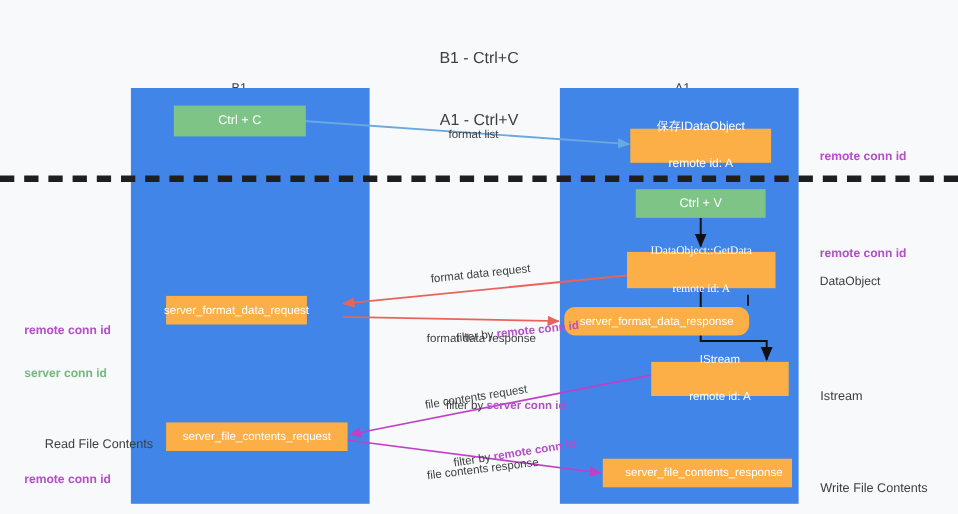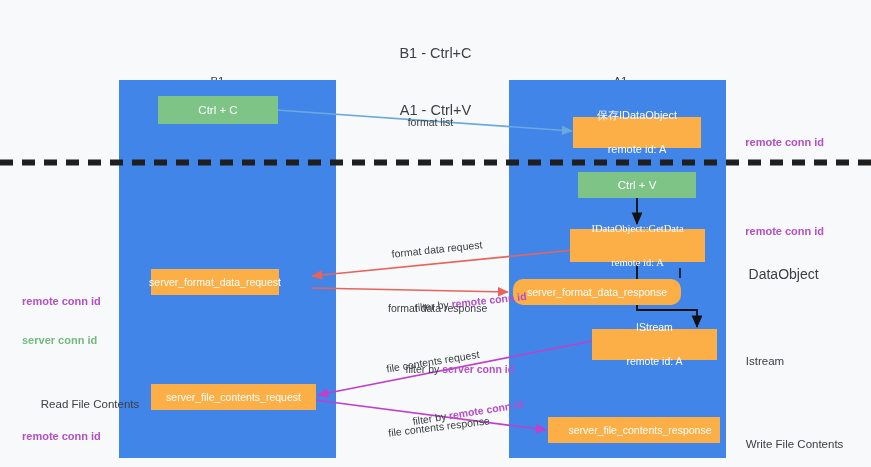--- a/index.html
+++ b/index.html
@@ -177,21 +177,21 @@
   </div>
 
   <div class="slabel purple" style="left:733px;top:123px;font-size:11px;">
     <span>remote conn id</span>
   </div>
 
   <div class="slabel purple" style="left:733px;top:212px;font-size:11px;">
     <span>remote conn id</span>
   </div>
 
-  <div class="slabel dark" style="left:733px;top:255px;font-size:14px;">
+  <div class="slabel dark" style="left:733px;top:237px;font-size:11px;">
     <span>DataObject</span>
   </div>
 
   <div class="slabel dark" style="left:733px;top:342px;font-size:11.5px;">
     <span>Istream</span>
   </div>
 
   <div class="slabel dark" style="left:733px;top:425px;font-size:11.5px;">
     <span>Write File Contents</span>
   </div>

